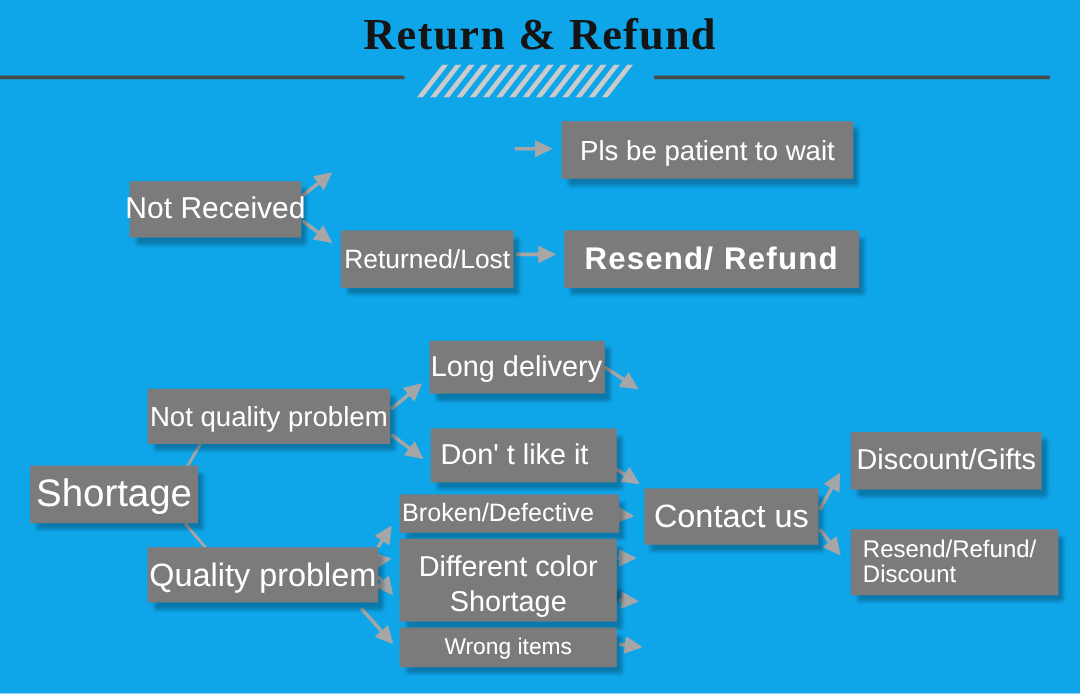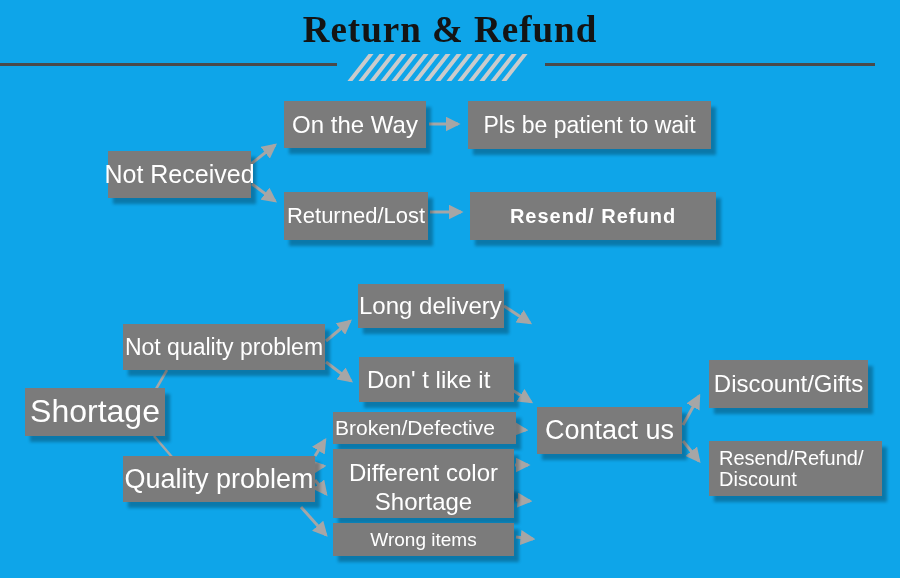--- a/index.html
+++ b/index.html
@@ -32,21 +32,21 @@
     box-shadow:5px 6px 3px rgba(0,0,0,0.27);
     white-space:nowrap;line-height:1.05;
   }
   .node.al{justify-content:flex-start;}
   .node .stack{display:flex;flex-direction:column;align-items:flex-start;white-space:nowrap;}
   
   #n-not-received      {left:108px;top:151px;width:143px;height:47px;font-size:25px;}
   #n-on-the-way        {left:284px;top:101px;width:142px;height:47px;font-size:24px;}
   #n-pls-wait          {left:468px;top:101px;width:243px;height:48px;font-size:23px;}
   #n-returned-lost     {left:284px;top:192px;width:144px;height:48px;font-size:22px;}
-  #n-resend-refund     {left:470px;top:192px;width:246px;height:48px;font-size:20px;font-weight:600;letter-spacing:1px;}
+  #n-resend-refund     {left:470px;top:192px;width:246px;height:48px;font-size:26px;font-weight:600;letter-spacing:1px;}
   #n-received          {left:25px; top:388px;width:140px;height:48px;font-size:32px;}
   #n-not-quality       {left:123px;top:324px;width:202px;height:46px;font-size:23px;}
   #n-quality           {left:123px;top:456px;width:192px;height:46px;font-size:27px;}
   #n-long-delivery     {left:358px;top:284px;width:145px;height:44px;font-size:24px;padding-left:1px;}
   #n-dont-like         {left:359px;top:357px;width:147px;height:45px;font-size:24px;padding-left:8px;}
   #n-broken            {left:333px;top:412px;width:181px;height:32px;font-size:21px;padding-left:2px;}
   #n-different-color   {left:333px;top:449px;width:181px;height:47px;font-size:24px;}
   #n-shortage          {left:333px;top:486px;width:181px;height:32px;font-size:24px;}
   #n-wrong-items       {left:333px;top:523px;width:181px;height:33px;font-size:19px;}
   #n-contact-us        {left:537px;top:407px;width:145px;height:47px;font-size:27px;}
@@ -108,23 +108,20 @@
       <line x1="683" y1="425" x2="699" y2="396" marker-end="url(#ah)"></line>
       <line x1="683" y1="441" x2="699" y2="461" marker-end="url(#ah)"></line>
       <line x1="167" y1="370" x2="156" y2="389" stroke-width="2.5"></line>
       <line x1="154" y1="436" x2="172" y2="457" stroke-width="2.5"></line>
     </g>
   </svg>
 
   <div class="node" id="n-not-received">
     <span>Not Received</span>
   </div>
-  <div class="node" id="n-on-the-way">
-    <span>On the Way</span>
-  </div>
   <div class="node" id="n-pls-wait">
     <span>Pls be patient to wait</span>
   </div>
   <div class="node" id="n-returned-lost">
     <span>Returned/Lost</span>
   </div>
   <div class="node" id="n-resend-refund">
     <span>Resend/ Refund</span>
   </div>
   <div class="node" id="n-received">

